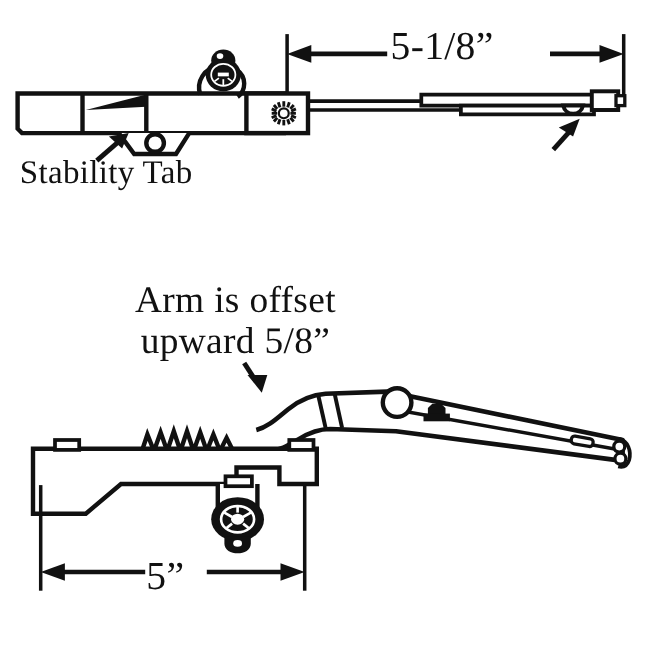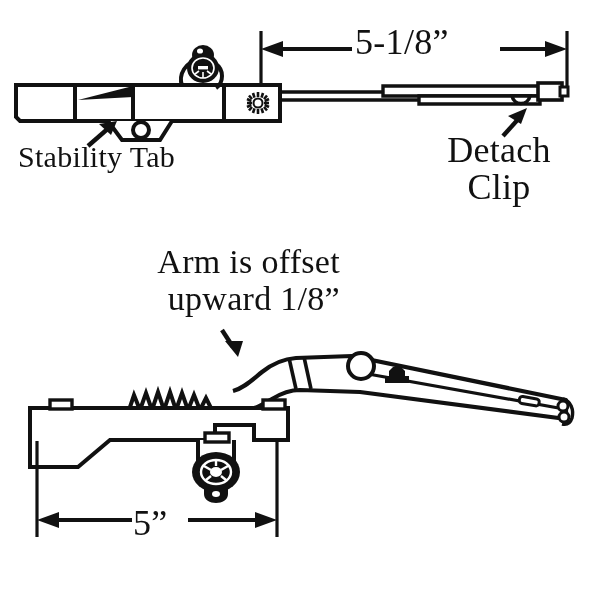--- a/index.html
+++ b/index.html
@@ -40,23 +40,23 @@
   }
   #label-detach {
     left: 424px;
     top: 132px;
     font-size: 36px;
     text-align: center;
     width: 150px;
   }
   #label-armoffset {
     left: 88px;
-    top: 244px;
+    top: 256px;
     font-size: 34px;
-    text-align: right;
+    text-align: center;
     width: 252px;
     line-height: 1.08;
   }
   #label-dim-top {
     left: 355px;
     top: 24px;
     font-size: 36px;
   }
   #label-dim-bottom {
     left: 133px;
@@ -245,19 +245,18 @@
         <polygon points="37,520 59,512 59,528" fill="#111"></polygon>
         <polygon points="277,520 255,512 255,528" fill="#111"></polygon>
       </g>
     </g>
   </svg>
 
   <div class="lbl" id="label-dim-top">5-1/8”</div>
 
   <div class="lbl" id="label-stability">Stability Tab</div>
 
-  <div class="lbl" id="label-detach"><span>Detach</span><br><span>Clip</span></div>
-
-  <div class="lbl" id="label-armoffset"><span>Arm is offset</span><br><span>upward 1/8”</span></div>
+
+  <div class="lbl" id="label-armoffset"><span>Arm is offset</span><br><span>upward 5/8”</span></div>
 
   <div class="lbl" id="label-dim-bottom">5”</div>
 
 </div>
 
 </body></html>

